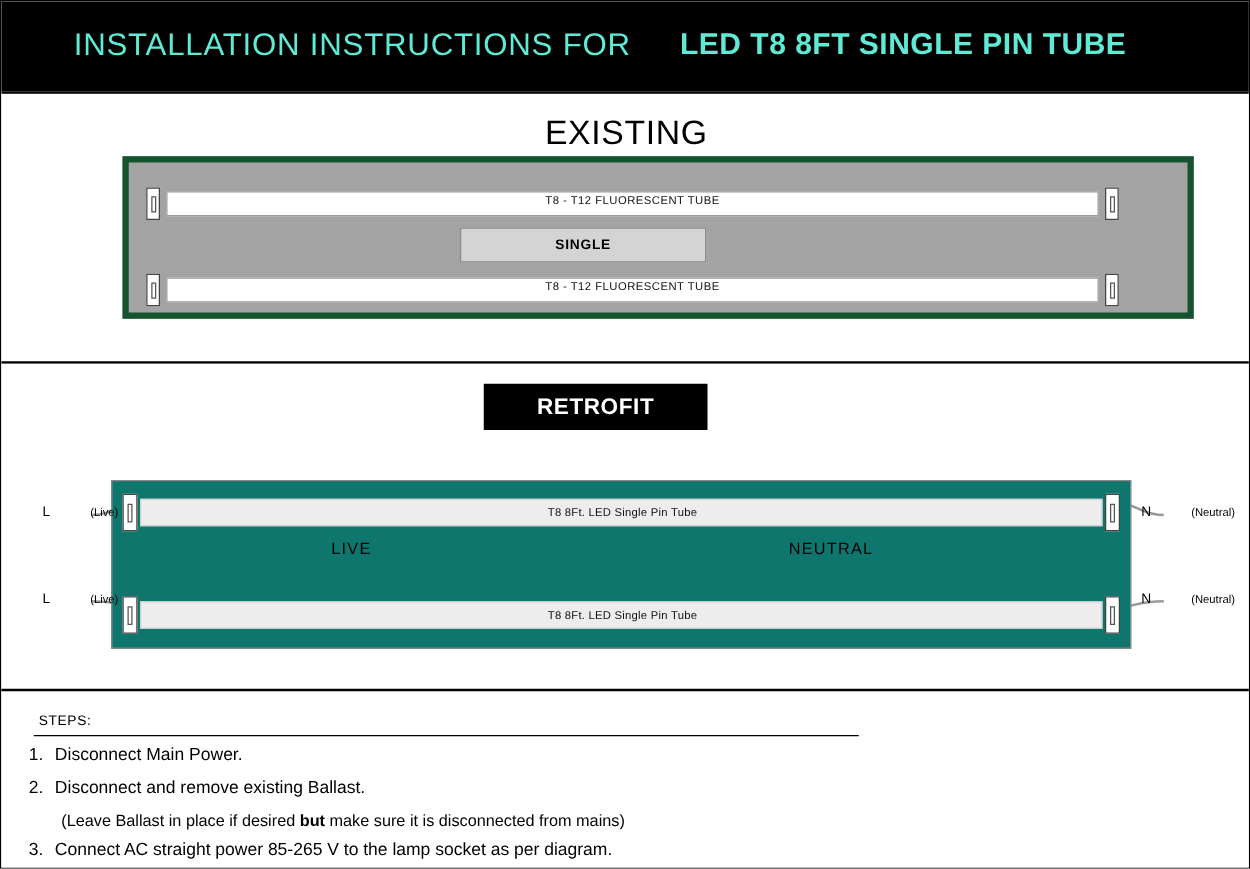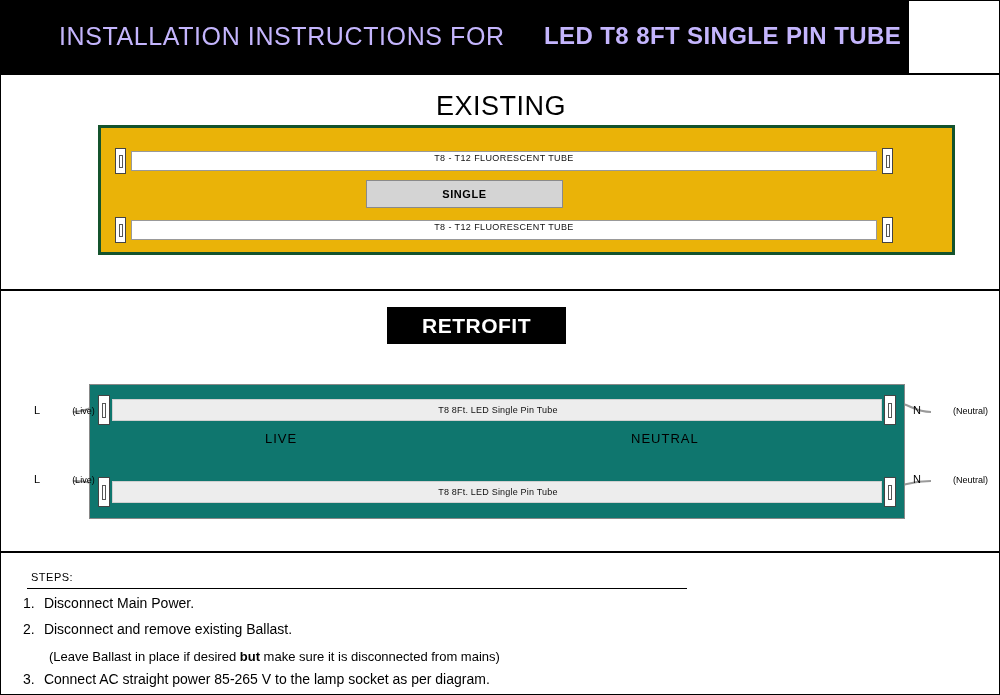--- a/index.html
+++ b/index.html
@@ -18,24 +18,24 @@
     background: #ffffff;
     overflow: hidden;
     border: 1px solid #000;
     box-sizing: border-box;
   }
 
   
   .header-bar {
     position: absolute;
     left: 0; top: 0;
-    width: 908px;
+    width: 1000px;
     height: 72px;
     background: #000000;
-    color: #c4b5fd;
+    color: #5eead4;
   }
   .header-left {
     position: absolute;
     left: 58px; top: 21px;
     font-size: 25px;
     letter-spacing: 0.6px;
     font-weight: 400;
     white-space: nowrap;
   }
   .header-right {
@@ -65,22 +65,22 @@
     text-align: center;
     font-size: 27px;
     font-weight: 400;
     letter-spacing: 0.5px;
   }
   .fixture-box {
     position: absolute;
     left: 97px; top: 50px;
     width: 857px;
     height: 130px;
-    border: 3px solid #14532d;
-    background: #eab308;
+    border: 5px solid #14532d;
+    background: #a3a3a3;
     box-sizing: border-box;
   }
   
   .tube-row {
     position: absolute;
     left: 8px;
     width: 790px;
     height: 26px;
   }
   .tube-row.r1 { top: 20px; }
@@ -147,21 +147,21 @@
   }
   .retrofit-tab {
     position: absolute;
     left: 386px; top: 16px;
     width: 179px;
     height: 37px;
     background: #000000;
     color: #ffffff;
     text-align: center;
     line-height: 37px;
-    font-size: 21px;
+    font-size: 18px;
     font-weight: bold;
     letter-spacing: 0.5px;
   }
   .retro-fixture {
     position: absolute;
     left: 88px; top: 93px;
     width: 816px;
     height: 135px;
     border: 1px solid #888;
     background: #0f766e;

